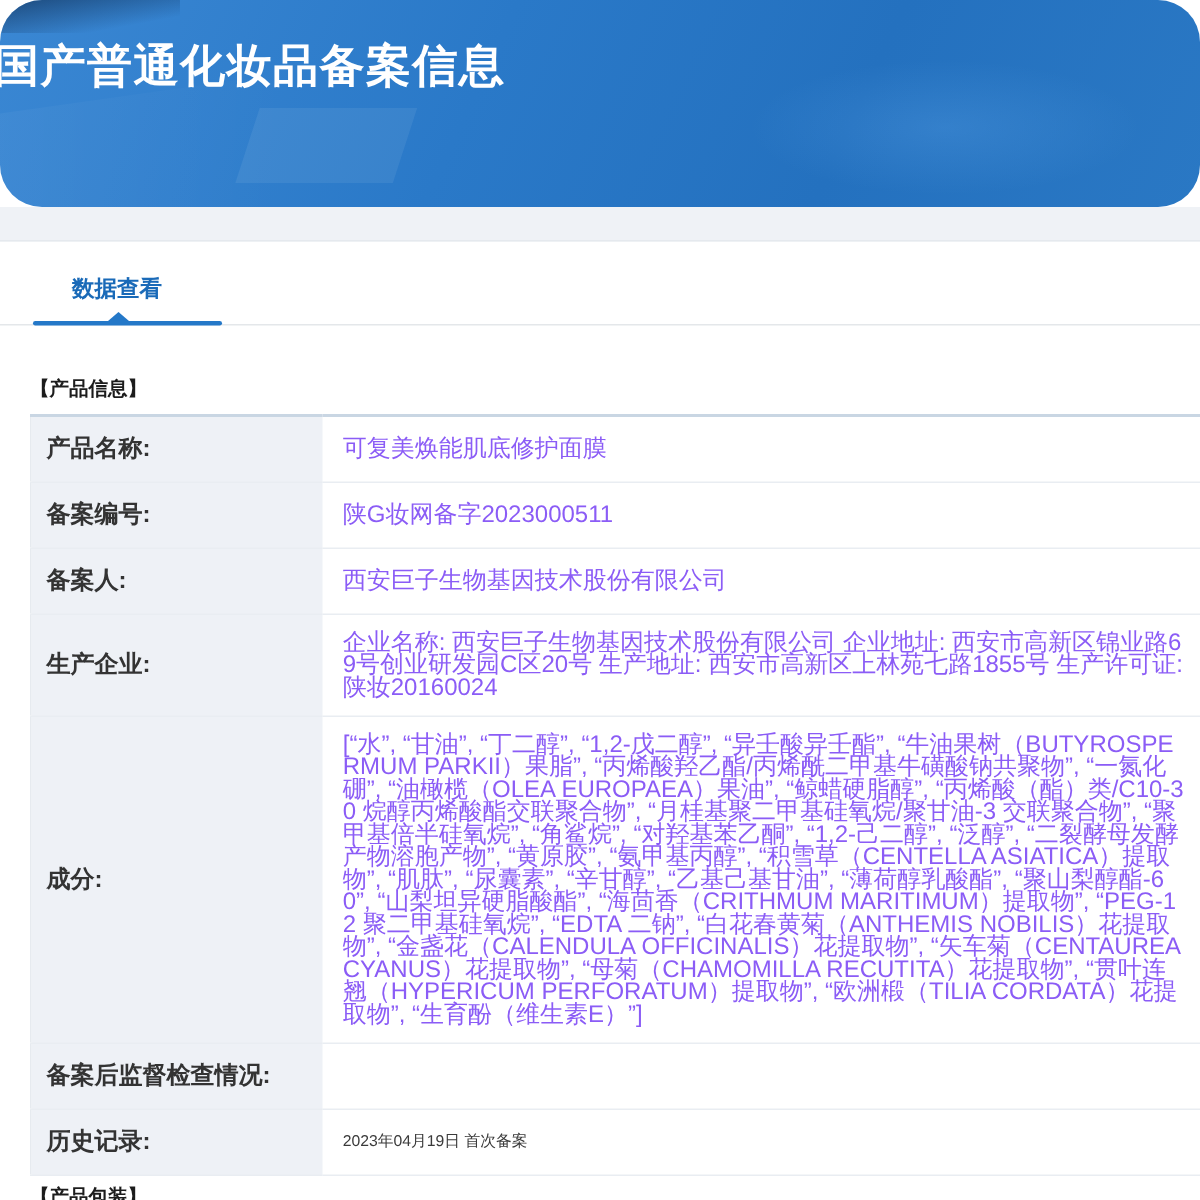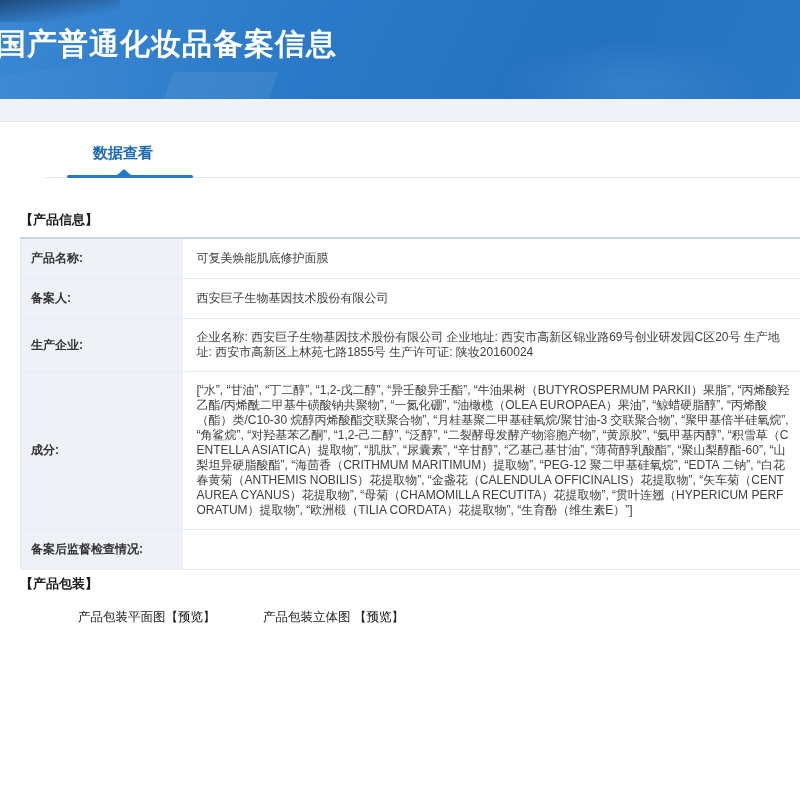--- a/index.html
+++ b/index.html
@@ -5,22 +5,23 @@
   * { box-sizing: border-box; }
   html,body { margin:0; padding:0; }
   body {
     width:800px; height:800px; overflow:hidden;
     background:#ffffff; color:#333;
     font-family:"Liberation Sans","DejaVu Sans",sans-serif;
   }
 
   
   .banner {
-    position:relative; height:99px; overflow:hidden;
+    position:relative; height:138px; overflow:hidden;
     background:linear-gradient(115deg,#3a87d3 0%,#2a79c8 40%,#2471bf 70%,#2a78c4 100%);
+    border-radius:28px;
   }
   .banner .dark-corner {
     position:absolute; left:0; top:0; width:120px; height:22px;
     background:linear-gradient(to bottom right, rgba(5,25,55,.55), rgba(5,25,55,0) 75%);
   }
   .banner .shape-a {
     position:absolute; left:165px; top:72px; width:105px; height:50px;
     background:rgba(255,255,255,.07); transform:skewX(-18deg);
   }
   .banner .shape-b {
@@ -34,21 +35,21 @@
   }
   .banner h1 {
     position:absolute; left:-4px; top:24px; margin:0;
     color:#fff; font-size:30px; font-weight:bold; letter-spacing:1px; white-space:nowrap;
   }
 
   
   .substrip { height:23px; background:#eff2f6; border-bottom:1px solid #e5e9ee; }
 
   
-  .tabwrap { padding-top:22px;padding-left:45px; }
+  .tabwrap { padding-top:22px; }
   .tab-label {
     display:inline-block; margin-left:48px; padding-bottom:14px;
     color:#1a6ab8; font-size:15px; font-weight:bold; cursor:pointer;
   }
   .tabline { position:relative; border-top:1px solid #e4e7ea; height:10px; }
   .tabline .active-seg {
     position:absolute; left:22px; top:-3px; width:126px; height:3px;
     background:#2478c8; border-radius:2px;
   }
   .tabline .tri {
@@ -64,25 +65,25 @@
 
   
   .info-table {
     margin-left:20px; width:780px; border-collapse:collapse; table-layout:fixed;
     border-top:2px solid #c9d6e3; border-left:1px solid #e6eaef;
   }
   .info-table th, .info-table td {
     border-bottom:1px solid #e9edf2; vertical-align:middle; text-align:left;
   }
   .info-table th {
-    width:162px; background:#eef1f6; font-weight:600; font-size:12px; color:#333;
+    width:194px; background:#eef1f6; font-weight:600; font-size:16px; color:#333;
     padding:11px 6px 11px 10px; white-space:nowrap;
   }
   .info-table td {
-    font-size:12px; color:#404040; padding:11px 10px 11px 14px; line-height:15px;
+    font-size:16px; color:#8b5cf6; padding:11px 10px 11px 14px; line-height:15px;
     word-break:break-all;
   }
   .info-table tr:nth-child(6) td { padding-top:20px; padding-bottom:6px; line-height:15px; }
   .info-table tr:nth-child(7) td {
     font-size:10.5px; line-height:13px; padding-top:6px; padding-bottom:6px; color:#3a3a3a;
   }
   .info-table tr:nth-child(8) th, .info-table tr:nth-child(8) td { padding-top:8px; padding-bottom:8px; }
   .info-table tr:nth-child(10) th, .info-table tr:nth-child(10) td { padding-top:12px; padding-bottom:12px; }
 
   
@@ -115,20 +116,24 @@
 
 <div class="section-heading">【产品信息】</div>
 
 <table class="info-table">
   <tbody id="table-body">
   <tr>
     <th class="lbl">产品名称:</th>
     <td class="val">可复美焕能肌底修护面膜</td>
   </tr>
 
+  <tr>
+    <th class="lbl">备案编号:</th>
+    <td class="val">陕G妆网备字2023000511</td>
+  </tr>
 
 
   <tr>
     <th class="lbl">备案人:</th>
     <td class="val">西安巨子生物基因技术股份有限公司</td>
   </tr>
 
 
   <tr>
     <th class="lbl">生产企业:</th>
@@ -138,20 +143,24 @@
   <tr>
     <th class="lbl">成分:</th>
     <td class="val">[“水”, “甘油”, “丁二醇”, “1,2-戊二醇”, “异壬酸异壬酯”, “牛油果树（BUTYROSPERMUM PARKII）果脂”, “丙烯酸羟乙酯/丙烯酰二甲基牛磺酸钠共聚物”, “一氮化硼”, “油橄榄（OLEA EUROPAEA）果油”, “鲸蜡硬脂醇”, “丙烯酸（酯）类/C10-30 烷醇丙烯酸酯交联聚合物”, “月桂基聚二甲基硅氧烷/聚甘油-3 交联聚合物”, “聚甲基倍半硅氧烷”, “角鲨烷”, “对羟基苯乙酮”, “1,2-己二醇”, “泛醇”, “二裂酵母发酵产物溶胞产物”, “黄原胶”, “氨甲基丙醇”, “积雪草（CENTELLA ASIATICA）提取物”, “肌肽”, “尿囊素”, “辛甘醇”, “乙基己基甘油”, “薄荷醇乳酸酯”, “聚山梨醇酯-60”, “山梨坦异硬脂酸酯”, “海茴香（CRITHMUM MARITIMUM）提取物”, “PEG-12 聚二甲基硅氧烷”, “EDTA 二钠”, “白花春黄菊（ANTHEMIS NOBILIS）花提取物”, “金盏花（CALENDULA OFFICINALIS）花提取物”, “矢车菊（CENTAUREA CYANUS）花提取物”, “母菊（CHAMOMILLA RECUTITA）花提取物”, “贯叶连翘（HYPERICUM PERFORATUM）提取物”, “欧洲椴（TILIA CORDATA）花提取物”, “生育酚（维生素E）”]</td>
   </tr>
 
   <tr>
     <th class="lbl">备案后监督检查情况:</th>
     <td class="val"></td>
   </tr>
 
+  <tr>
+    <th class="lbl">历史记录:</th>
+    <td class="val">2023年04月19日 首次备案</td>
+  </tr>
 
 </tbody>
 </table>
 
 <div class="pkg-heading">【产品包装】</div>
 
 <div class="pkg-items">
   <span class="pkg-item">
     <span>产品包装平面图【</span><a class="link">预览</a><span>】</span>
   </span>

